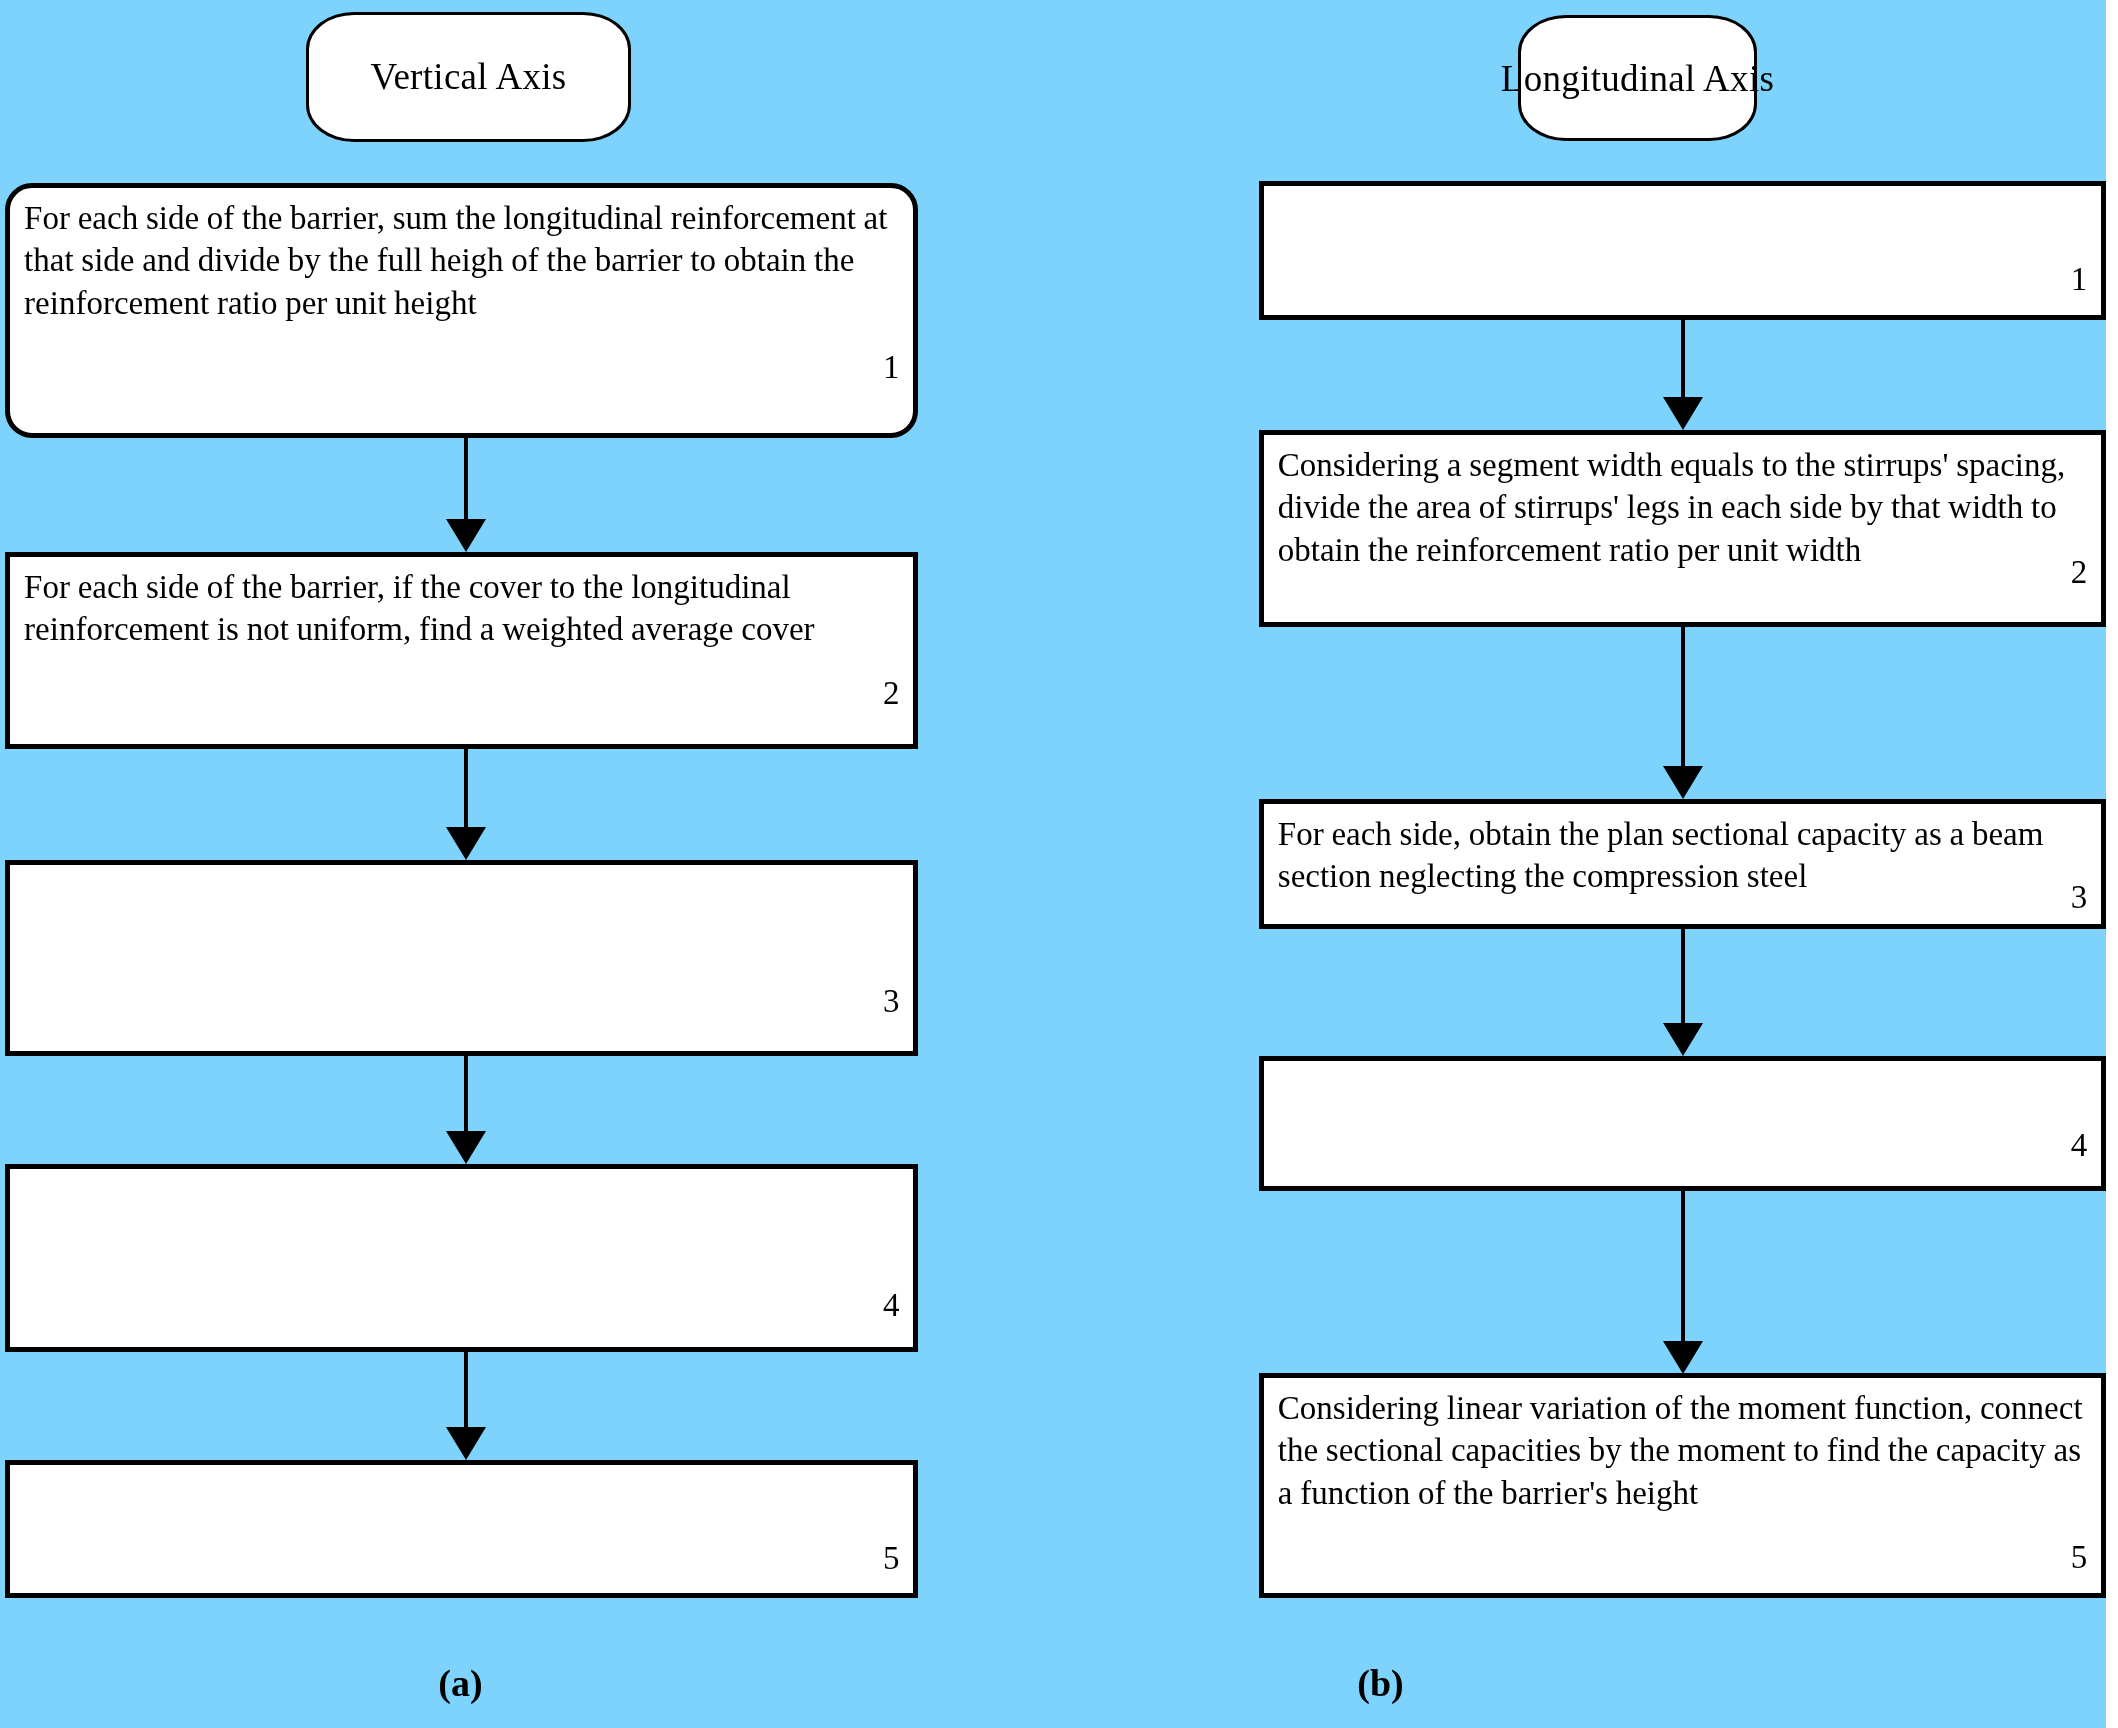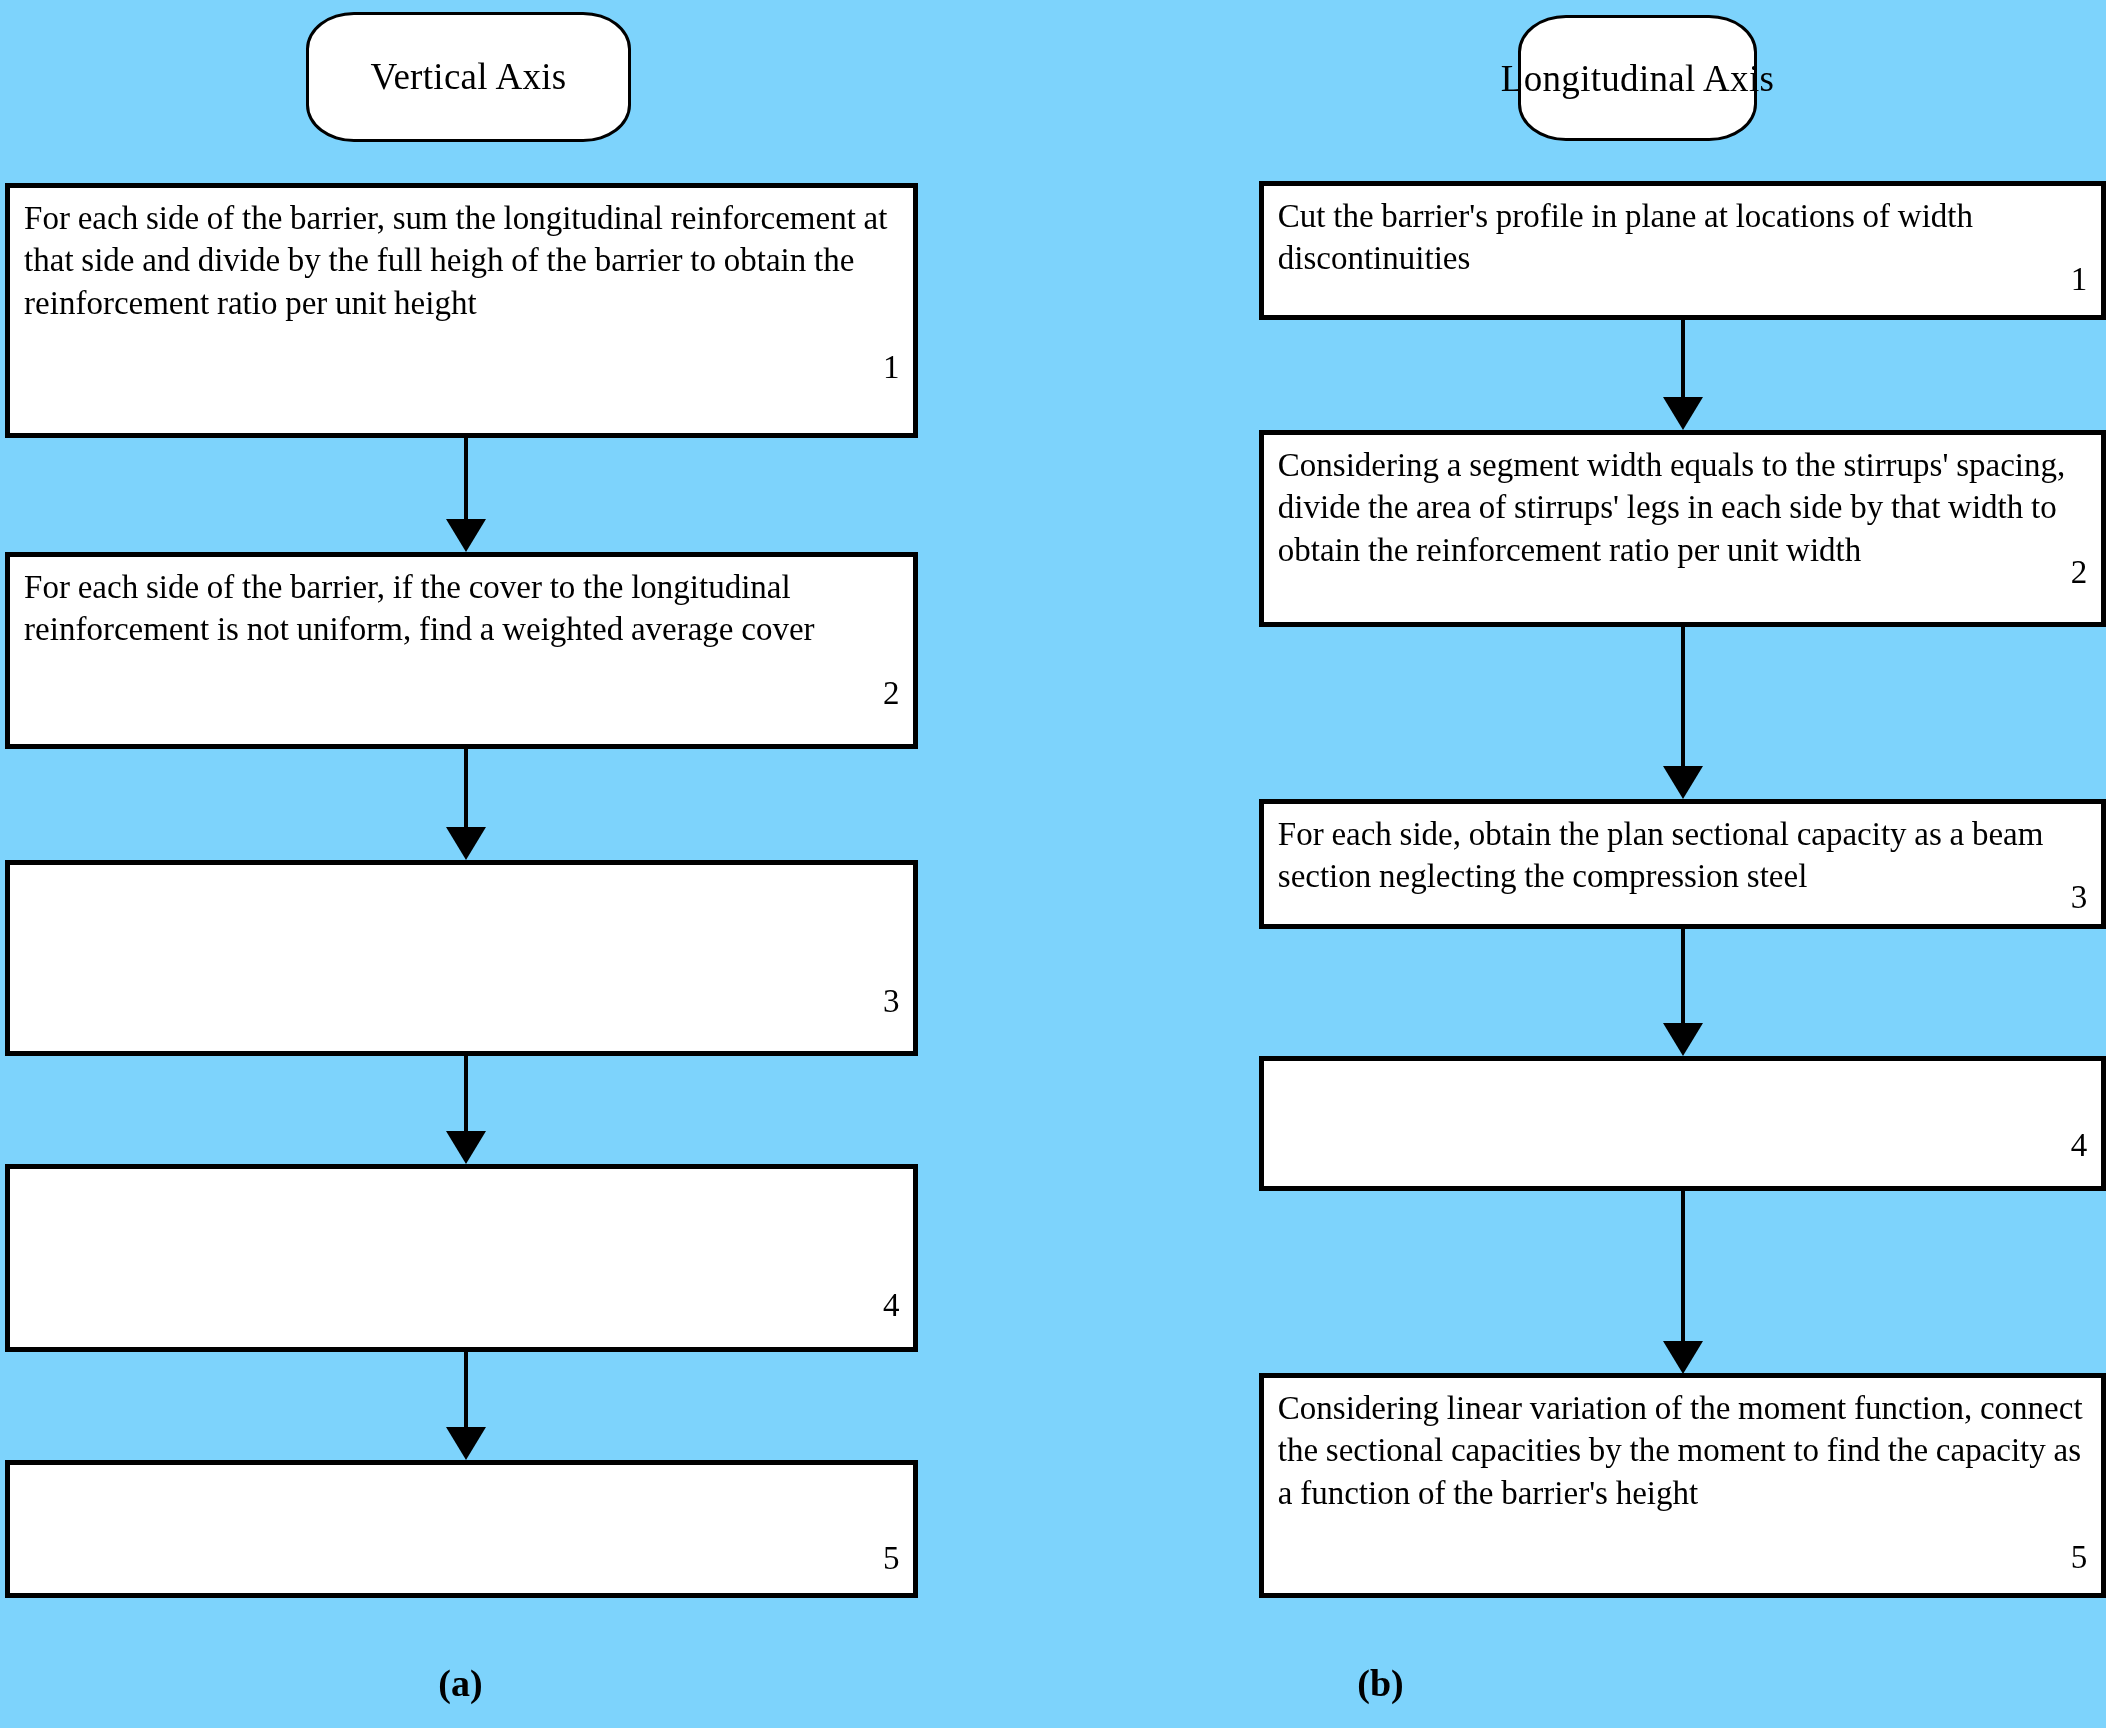--- a/index.html
+++ b/index.html
@@ -97,21 +97,21 @@
 </style>
 </head>
 <body>
 
 <div id="page">
 
   <div class="pill" style="left:306px; top:11.6px; width:325px; height:130px;">
     <span class="pill-label">Vertical Axis</span>
   </div>
 
-  <div class="step-box" style="left:5.3px; top:183px; width:913px; height:255px;">
+  <div class="step-box" style="left:5.3px; top:183px; width:913px; height:255px;border-radius:27px;">
     <div class="step-text">For each side of the barrier, sum the longitudinal reinforcement at that side and divide by the full heigh of the barrier to obtain the reinforcement ratio per unit height</div>
     <div class="num-abs" style="top:163px;">1</div>
   </div>
 
   <div class="arrow" style="left:466px; top:437px; height:115px;">
     <div class="shaft" style="height:82px;"></div>
     <div class="head"></div>
   </div>
 
   <div class="step-box" style="left:5.3px; top:552px; width:913px; height:197px;">
@@ -146,21 +146,20 @@
     <div class="num-abs" style="top:77px;">5</div>
   </div>
 
   <div class="caption" style="left:376px; top:1661px; width:169px;">(a)</div>
 
   <div class="pill" style="left:1518px; top:15px; width:239px; height:126px;">
     <span class="pill-label">Longitudinal Axis</span>
   </div>
 
   <div class="step-box" style="left:1259px; top:181px; width:847px; height:139px;">
-    <div class="step-text">Cut the barrier's profile in plane at locations of width discontinuities</div>
     <div class="num-abs" style="top:77px;">1</div>
   </div>
 
   <div class="arrow" style="left:1683px; top:320px; height:110px;">
     <div class="shaft" style="height:77px;"></div>
     <div class="head"></div>
   </div>
 
   <div class="step-box" style="left:1259px; top:430px; width:847px; height:197px;">
     <div class="step-text">Considering a segment width equals to the stirrups' spacing, divide the area of stirrups' legs in each side by that width to obtain the reinforcement ratio per unit width</div>

